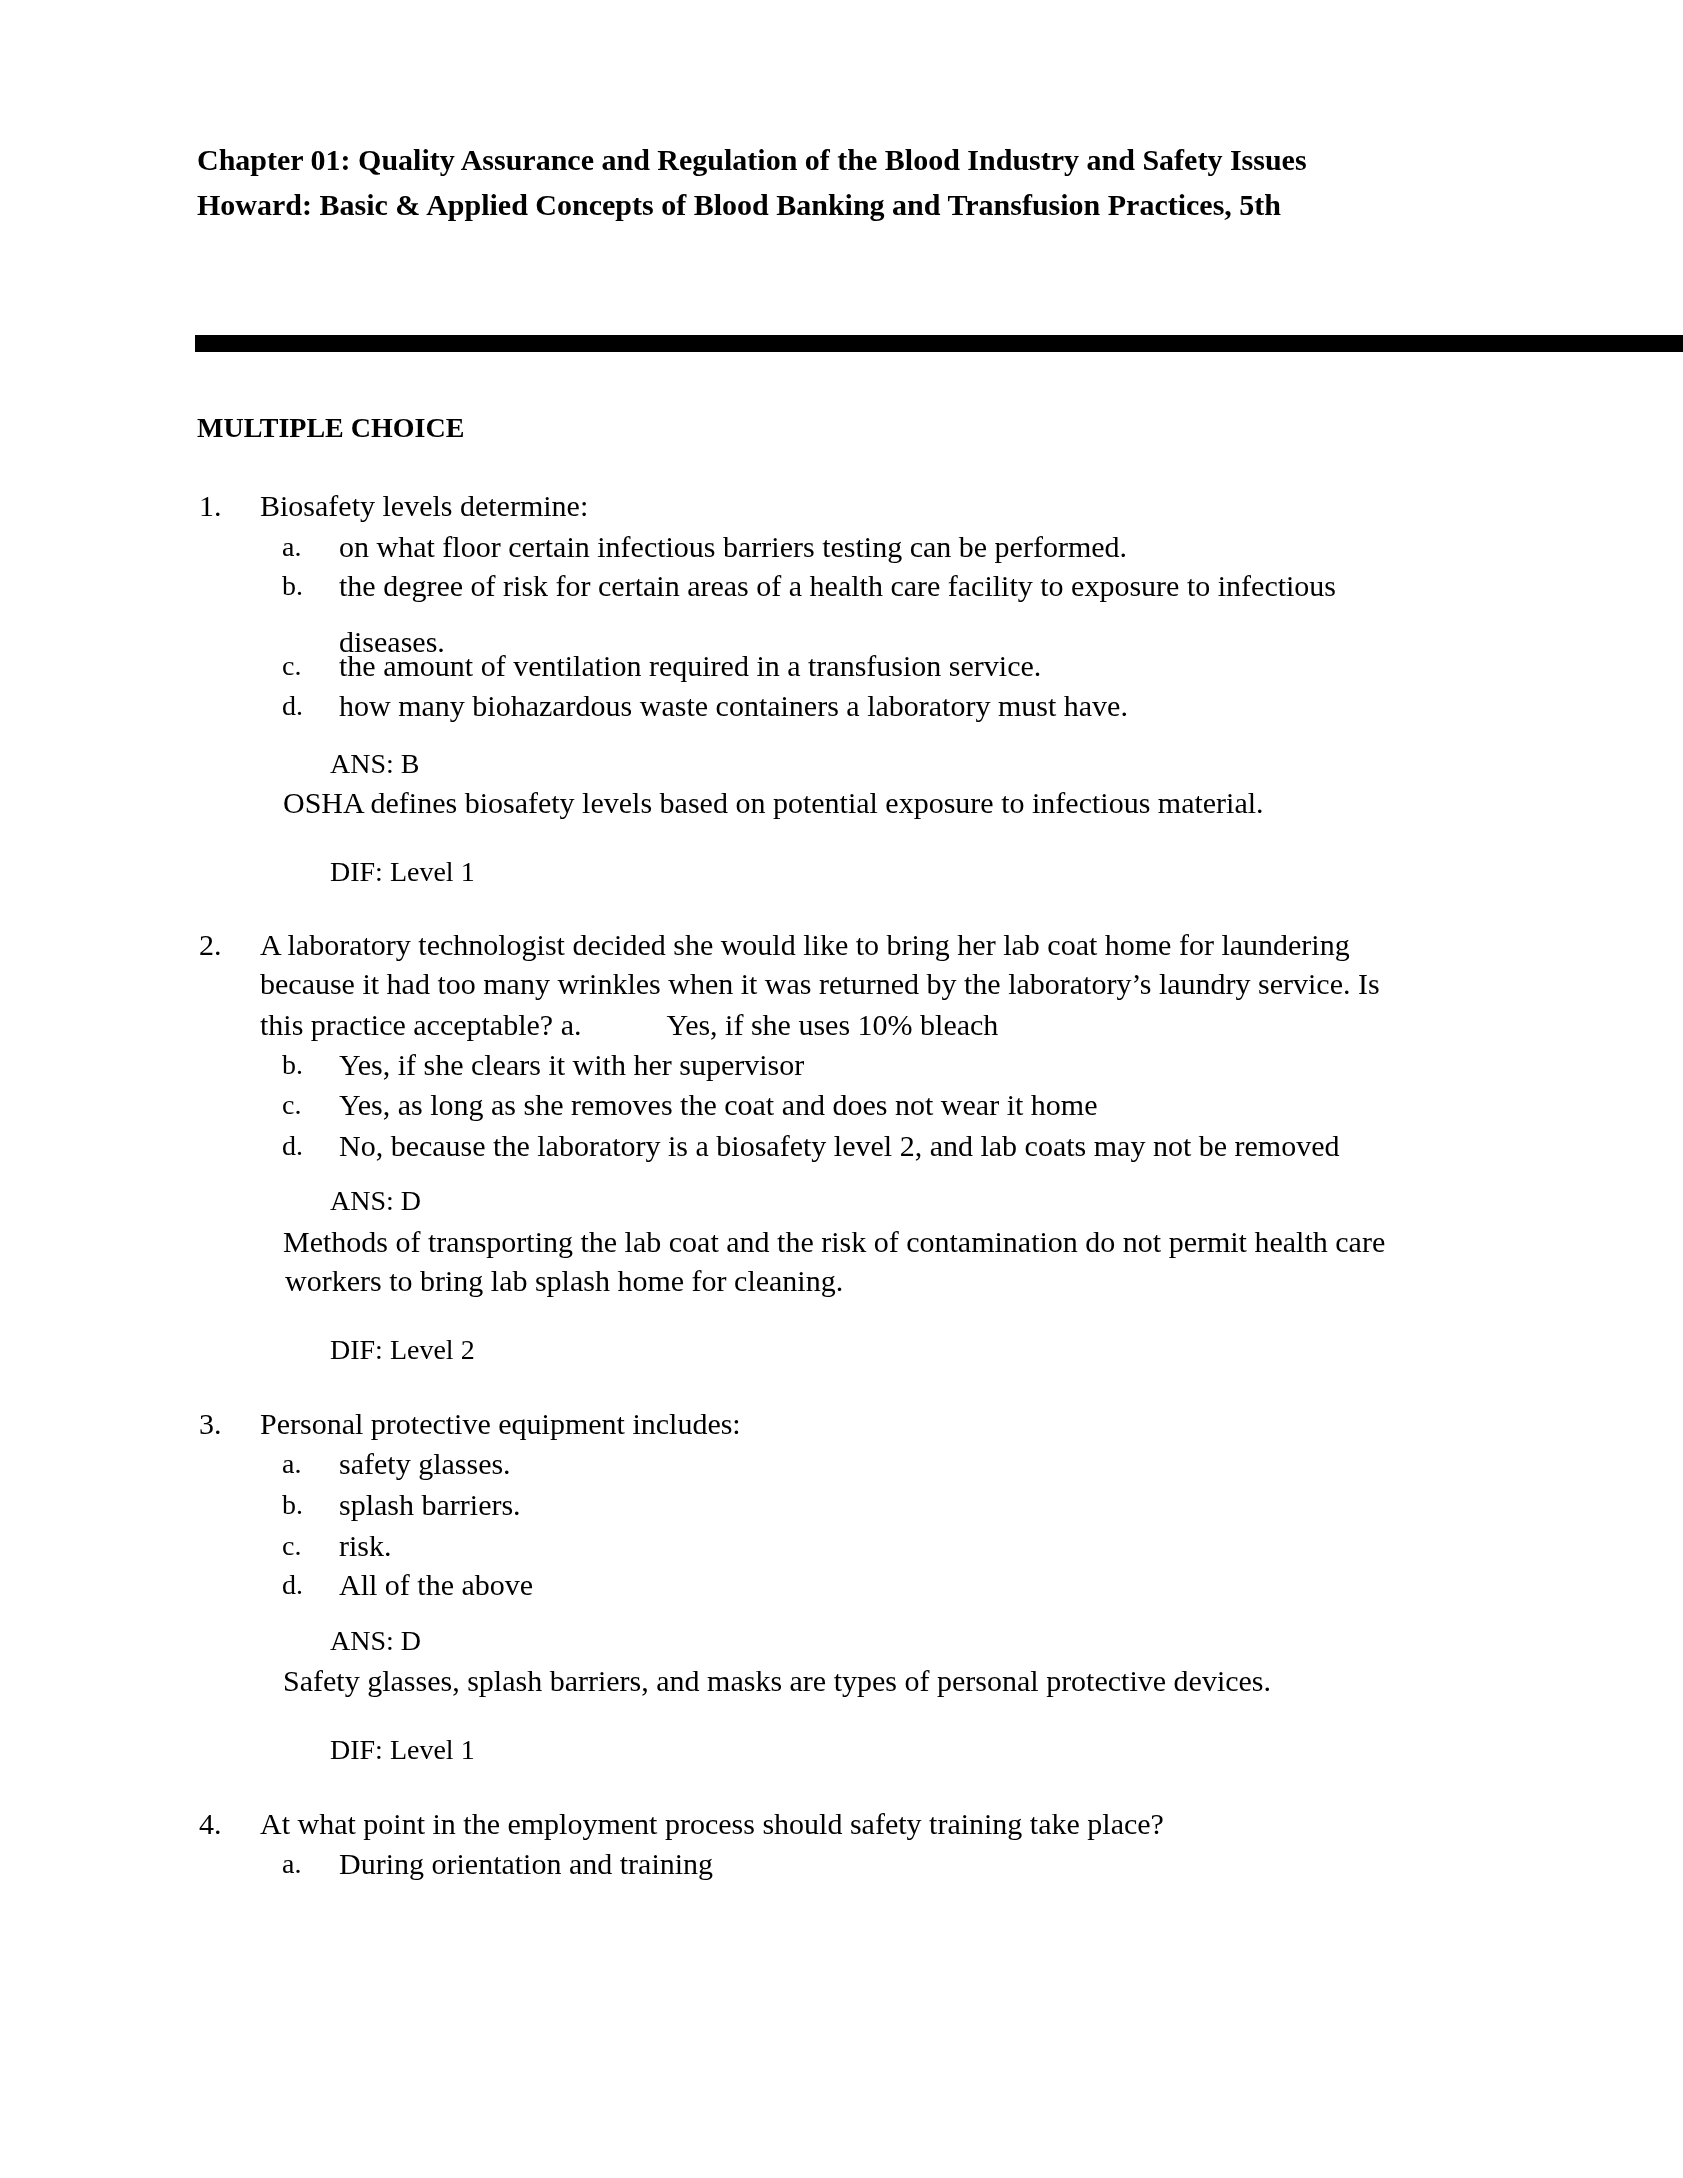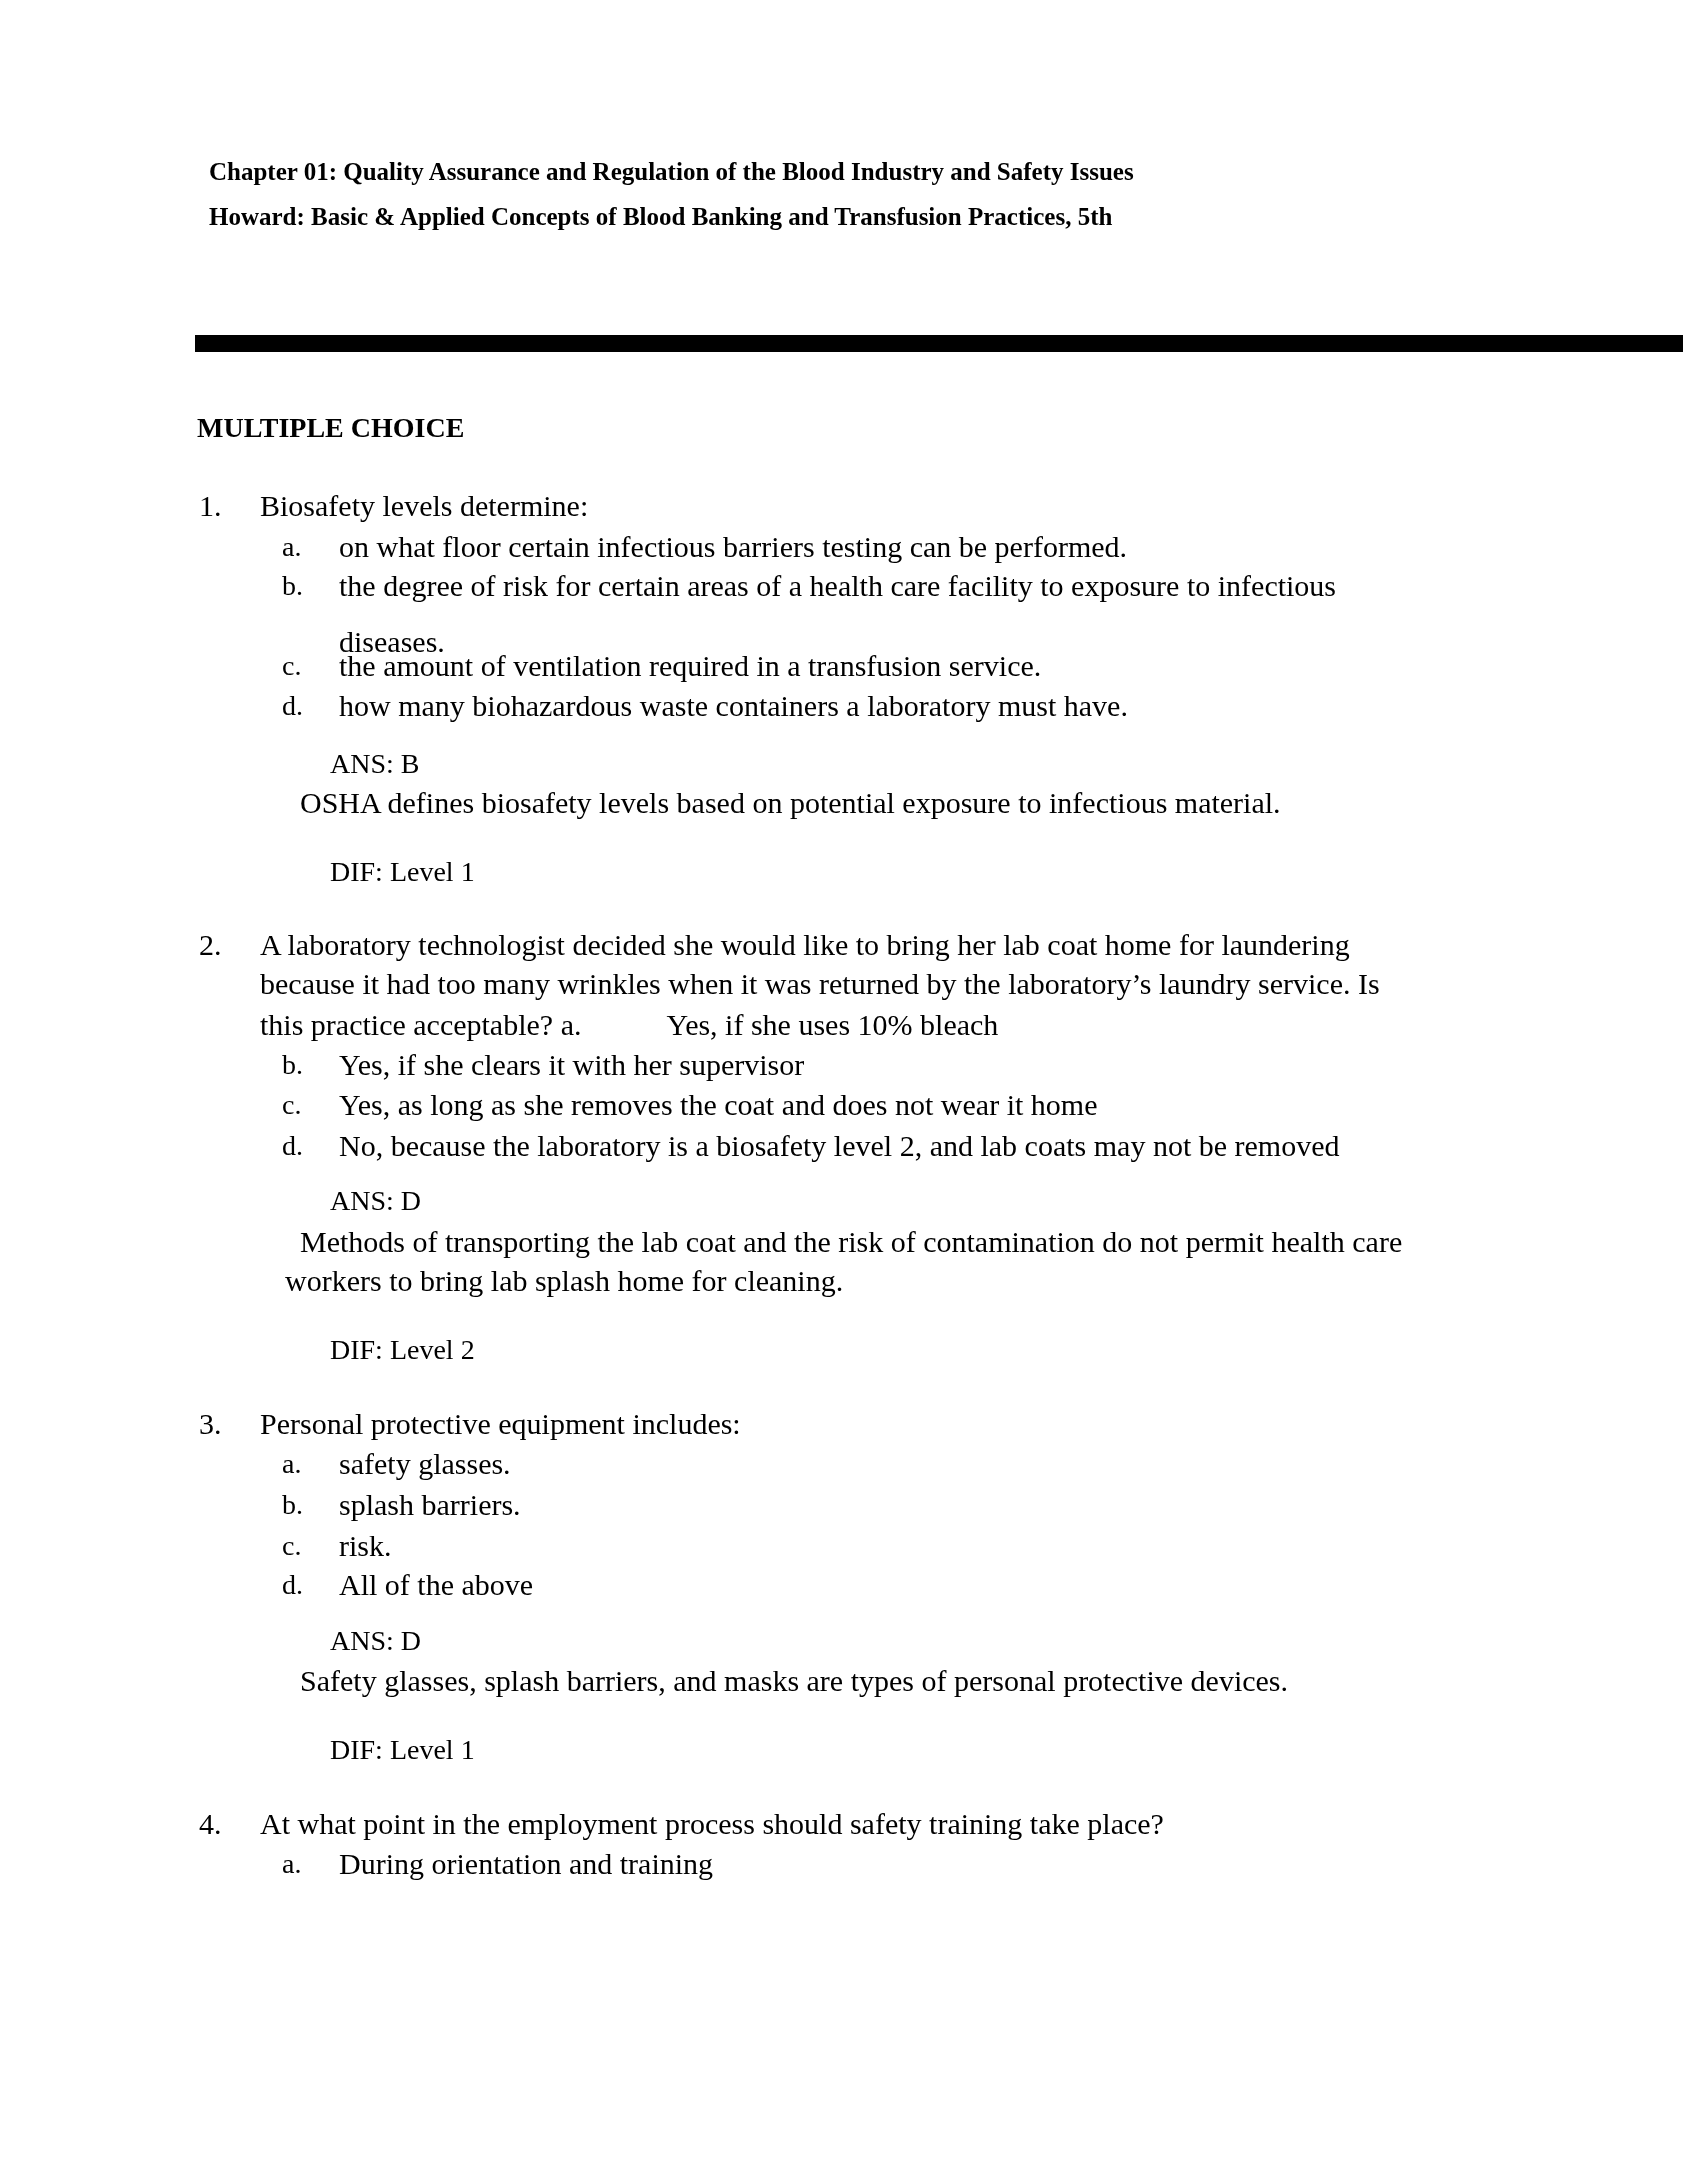--- a/index.html
+++ b/index.html
@@ -1,30 +1,30 @@
 <!DOCTYPE html>
 <html><head>
 <meta charset="utf-8">
 <style>
   html, body { margin: 0; padding: 0; background: #ffffff; }
   body { width: 1683px; height: 2178px; position: relative; overflow: hidden; color: #000; font-family: "Liberation Serif", "DejaVu Serif", serif; }
   .page { position: absolute; left: 0; top: 0; width: 1683px; height: 2178px; background: #fff; }
-  .title { position: absolute; left: 197px; top: 137px; width: 1386px; font-weight: bold; font-size: 25px; line-height: 45px; margin: 12px; }
+  .title { position: absolute; left: 197px; top: 137px; width: 1386px; font-weight: bold; font-size: 30px; line-height: 45px; margin: 0; }
   .title span { display: block; white-space: nowrap; }
   .bar { position: absolute; left: 195px; top: 335px; width: 1488px; height: 17px; background: #000; }
   .section { position: absolute; left: 197px; top: 411px; font-weight: bold; font-size: 28px; line-height: 34px; margin: 0; }
   .q { position: absolute; left: 0; width: 1683px; }
   .line { position: absolute; font-size: 30px; line-height: 41px; white-space: nowrap; }
   .num { left: 199px; }
   .qtext { left: 260px; }
   .qtext-wrap { left: 260px; }
   .opt-letter { left: 282px; font-size: 28px; }
   .opt-text { left: 339px; }
   .ans { left: 283px; font-size: 28px; margin-left: 47px; }
-  .exp { left: 283px; margin-left: 17px; }
+  .exp { left: 283px; }
   .exp2 { left: 285px; }
   .inline-gap { display: inline-block; width: 85px; }
 </style>
 </head>
 <body>
 
 <div class="page">
 
   <h1 class="title">
     <span>Chapter 01: Quality Assurance and Regulation of the Blood Industry and Safety Issues</span>

